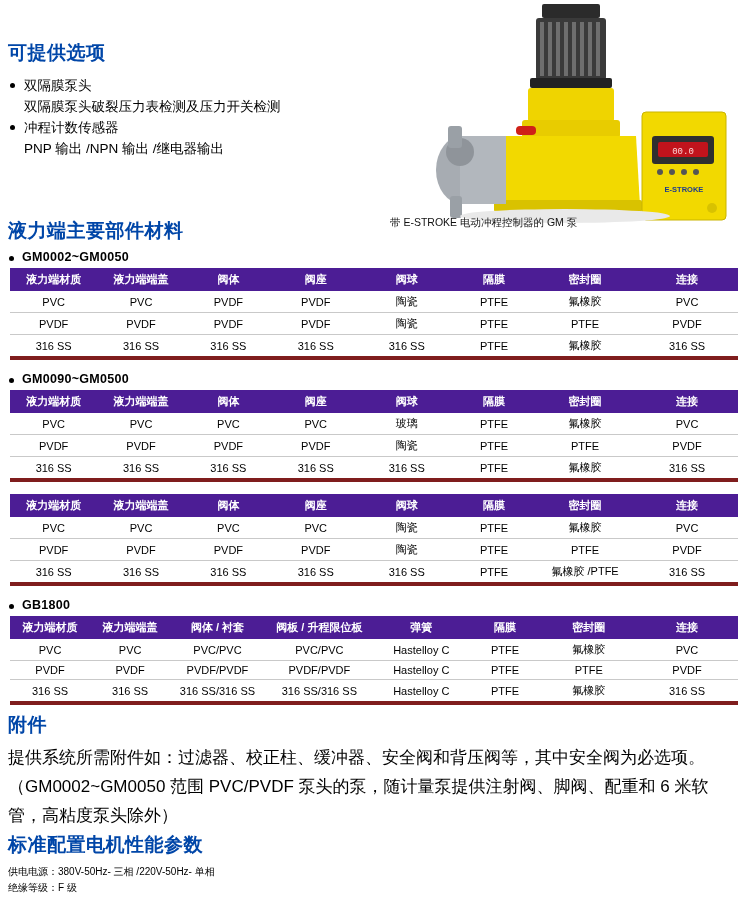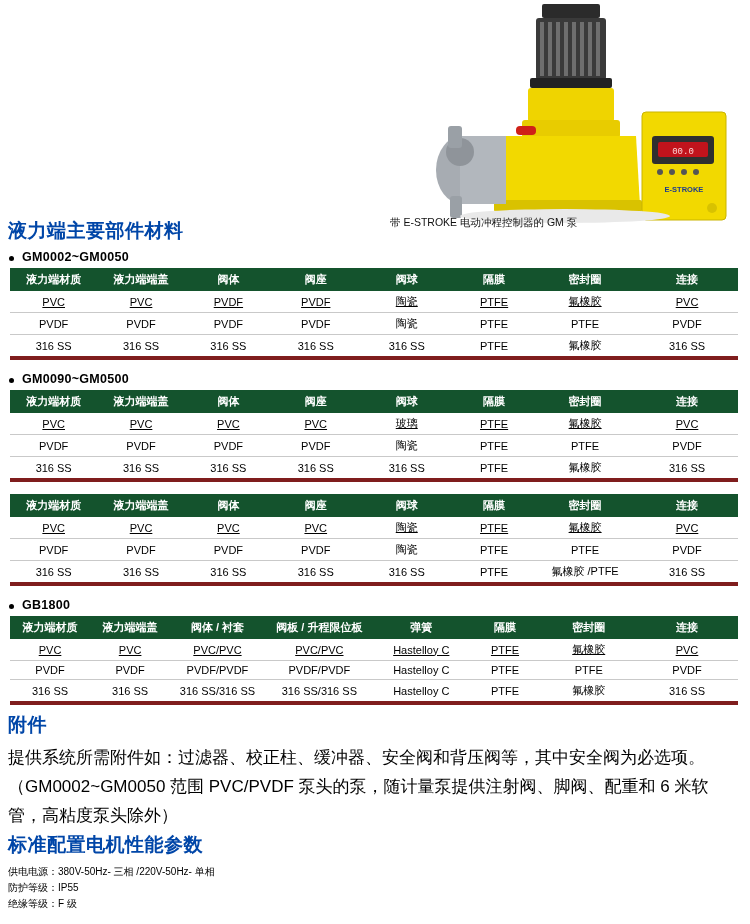--- a/index.html
+++ b/index.html
@@ -105,36 +105,36 @@
     background: #000;
     border-radius: 50%;
   }
   table.mat {
     border-collapse: collapse;
     width: 728px;
     margin-left: 2px;
     table-layout: fixed;
   }
   table.mat th {
-    background: #14532d;
+    background: #4c1d95;
     color: #ffffff;
     font-size: 11px;
     font-weight: bold;
     padding: 4px 2px;
     text-align: center;
     border: none;
   }
   table.mat td {
     font-size: 11px;
     text-align: center;
     padding: 3px 2px;
     border-bottom: 1px solid #c9c9c9;
     color: #000;
   }
-  table.mat tr.row0 td { border-top: none; text-decoration: underline; }
+  table.mat tr.row0 td { border-top: none; }
   table.mat tr:last-child td { border-bottom: 4px solid #7f1d1d; text-align: center; }
 
   
   .acc-head { position: absolute; left: 8px; top: 712px; }
   .acc-body {
     position: absolute;
     left: 8px;
     top: 744px;
     width: 720px;
     font-size: 17px;
@@ -150,20 +150,29 @@
     width: 700px;
     font-size: 10px;
     line-height: 1.62;
   }
 </style>
 </head>
 <body>
 
 <div class="page">
 
+  <div class="options">
+    <h2 class="section-title">可提供选项</h2>
+    <ul>
+      <li class="bullet">双隔膜泵头</li>
+      <li class="sub">双隔膜泵头破裂压力表检测及压力开关检测</li>
+      <li class="bullet">冲程计数传感器</li>
+      <li class="sub">PNP 输出 /NPN 输出 /继电器输出</li>
+    </ul>
+  </div>
 
   <div class="pump-figure">
     <svg width="355" height="235" viewBox="0 0 355 235">
 
       <rect x="152" y="4" width="58" height="14" rx="2" fill="#2b2b2b"></rect>
       <rect x="146" y="18" width="70" height="62" rx="3" fill="#3a3a3a"></rect>
       <g fill="#6e6e6e">
         <rect x="150" y="22" width="4" height="54"></rect>
         <rect x="158" y="22" width="4" height="54"></rect>
         <rect x="166" y="22" width="4" height="54"></rect>
@@ -459,18 +468,17 @@
   <div class="acc-body">
     <div>提供系统所需附件如：过滤器、校正柱、缓冲器、安全阀和背压阀等，其中安全阀为必选项。</div>
     <div>（GM0002~GM0050 范围 PVC/PVDF 泵头的泵，随计量泵提供注射阀、脚阀、配重和 6 米软管，高粘度泵头除外）</div>
   </div>
 
   <div class="motor-head">
     <h2 class="section-title">标准配置电机性能参数</h2>
   </div>
   <div class="motor-body">
     <div>供电电源：380V-50Hz- 三相 /220V-50Hz- 单相</div>
-    <div>防护等级：IP55</div>
     <div>绝缘等级：F 级</div>
 
   </div>
 
 </div>
 
 </body></html>

